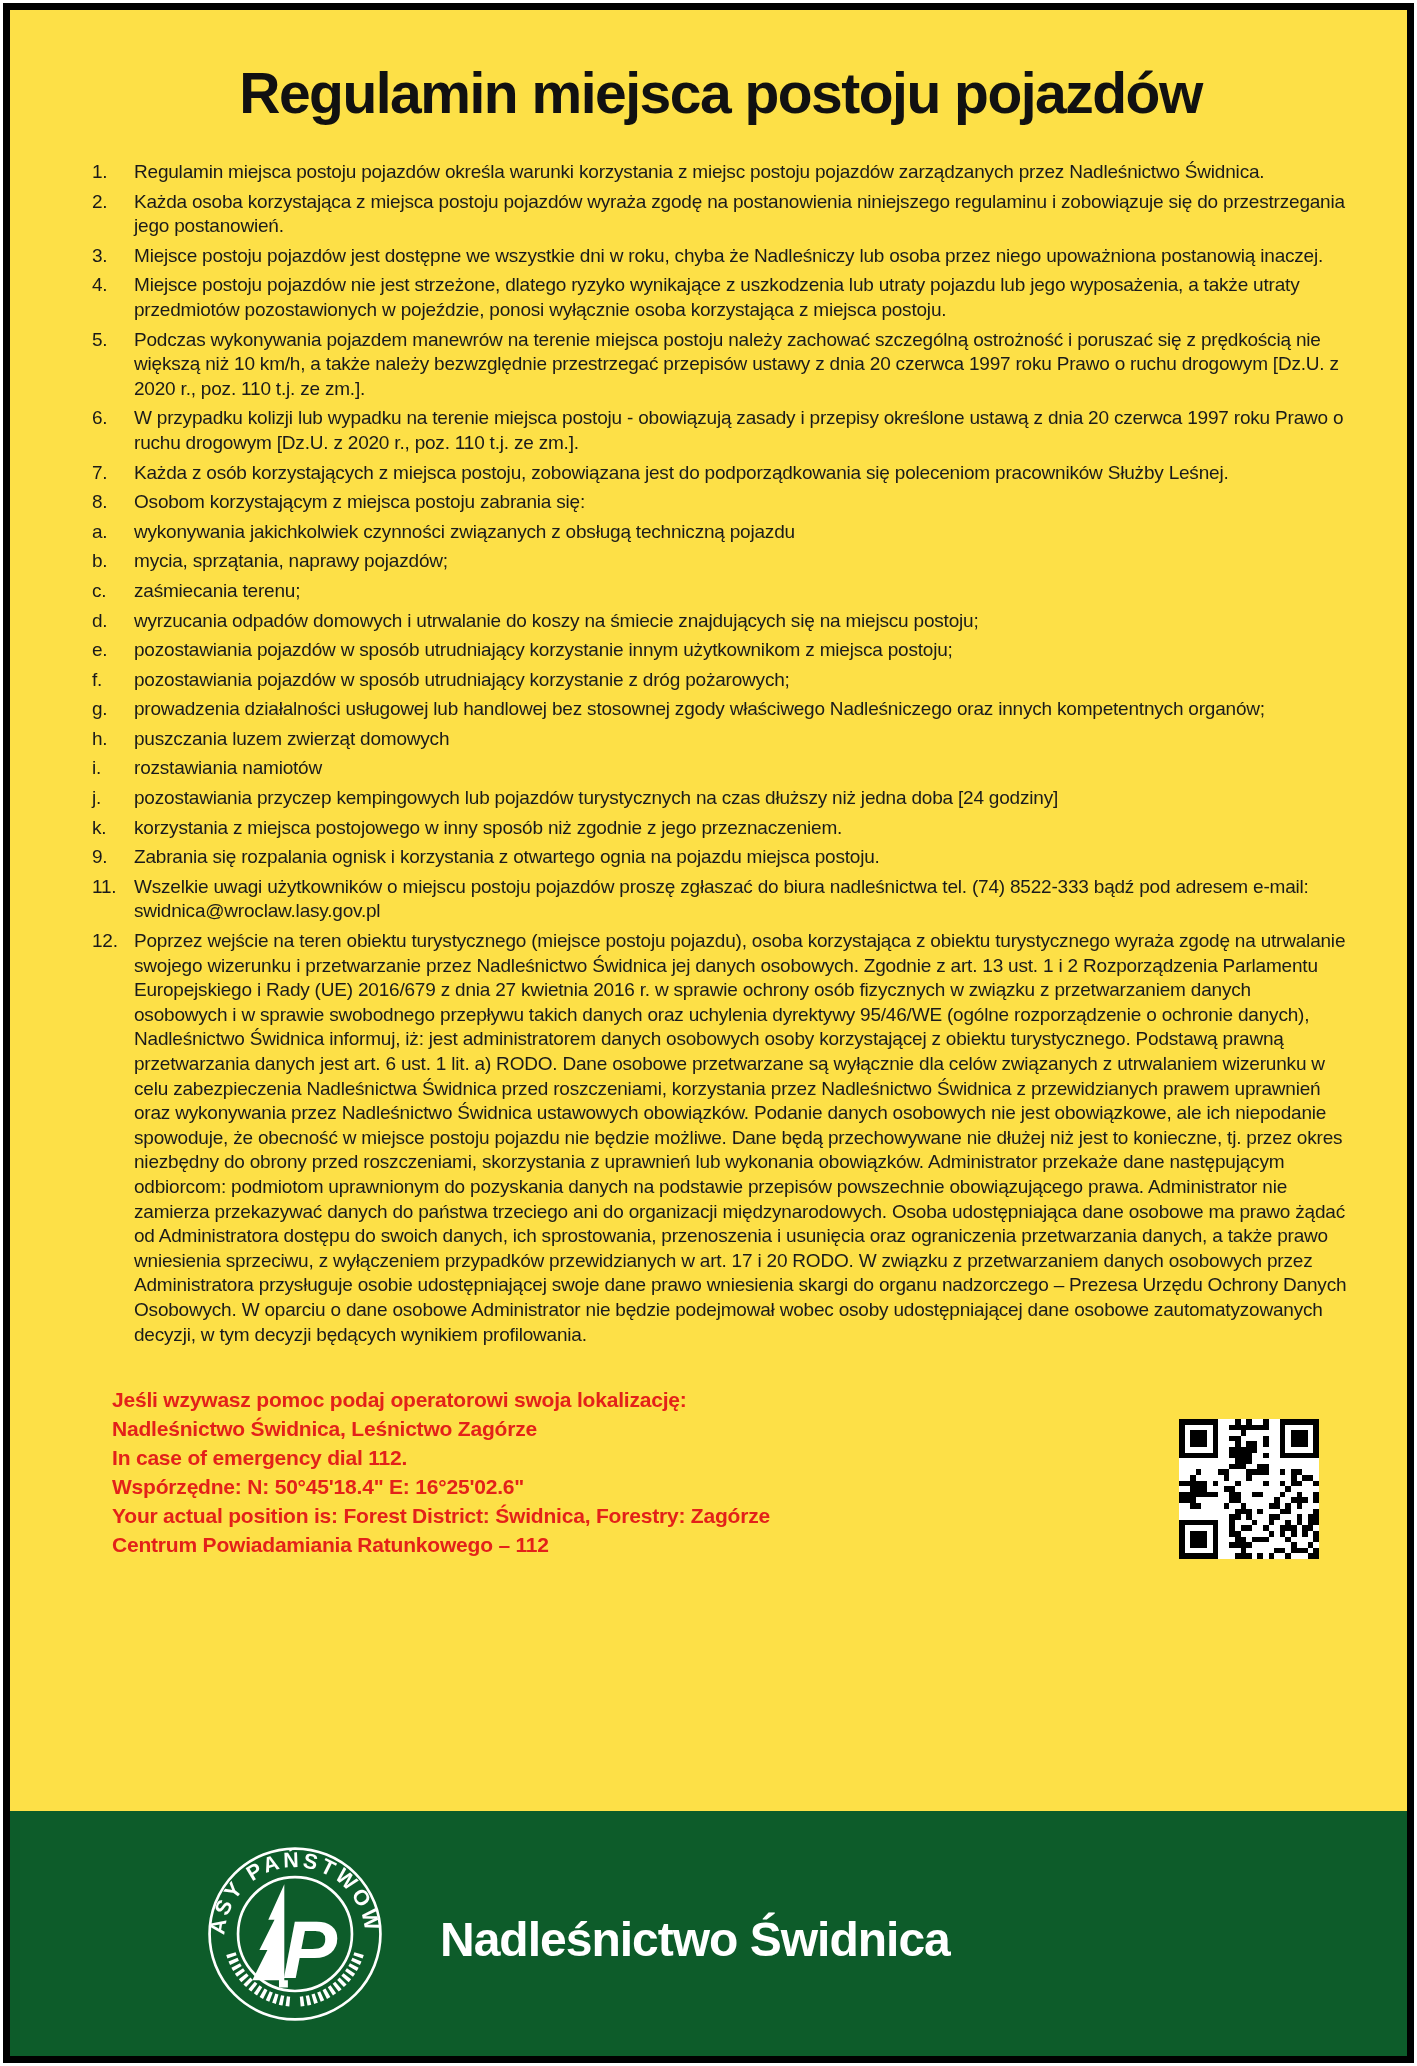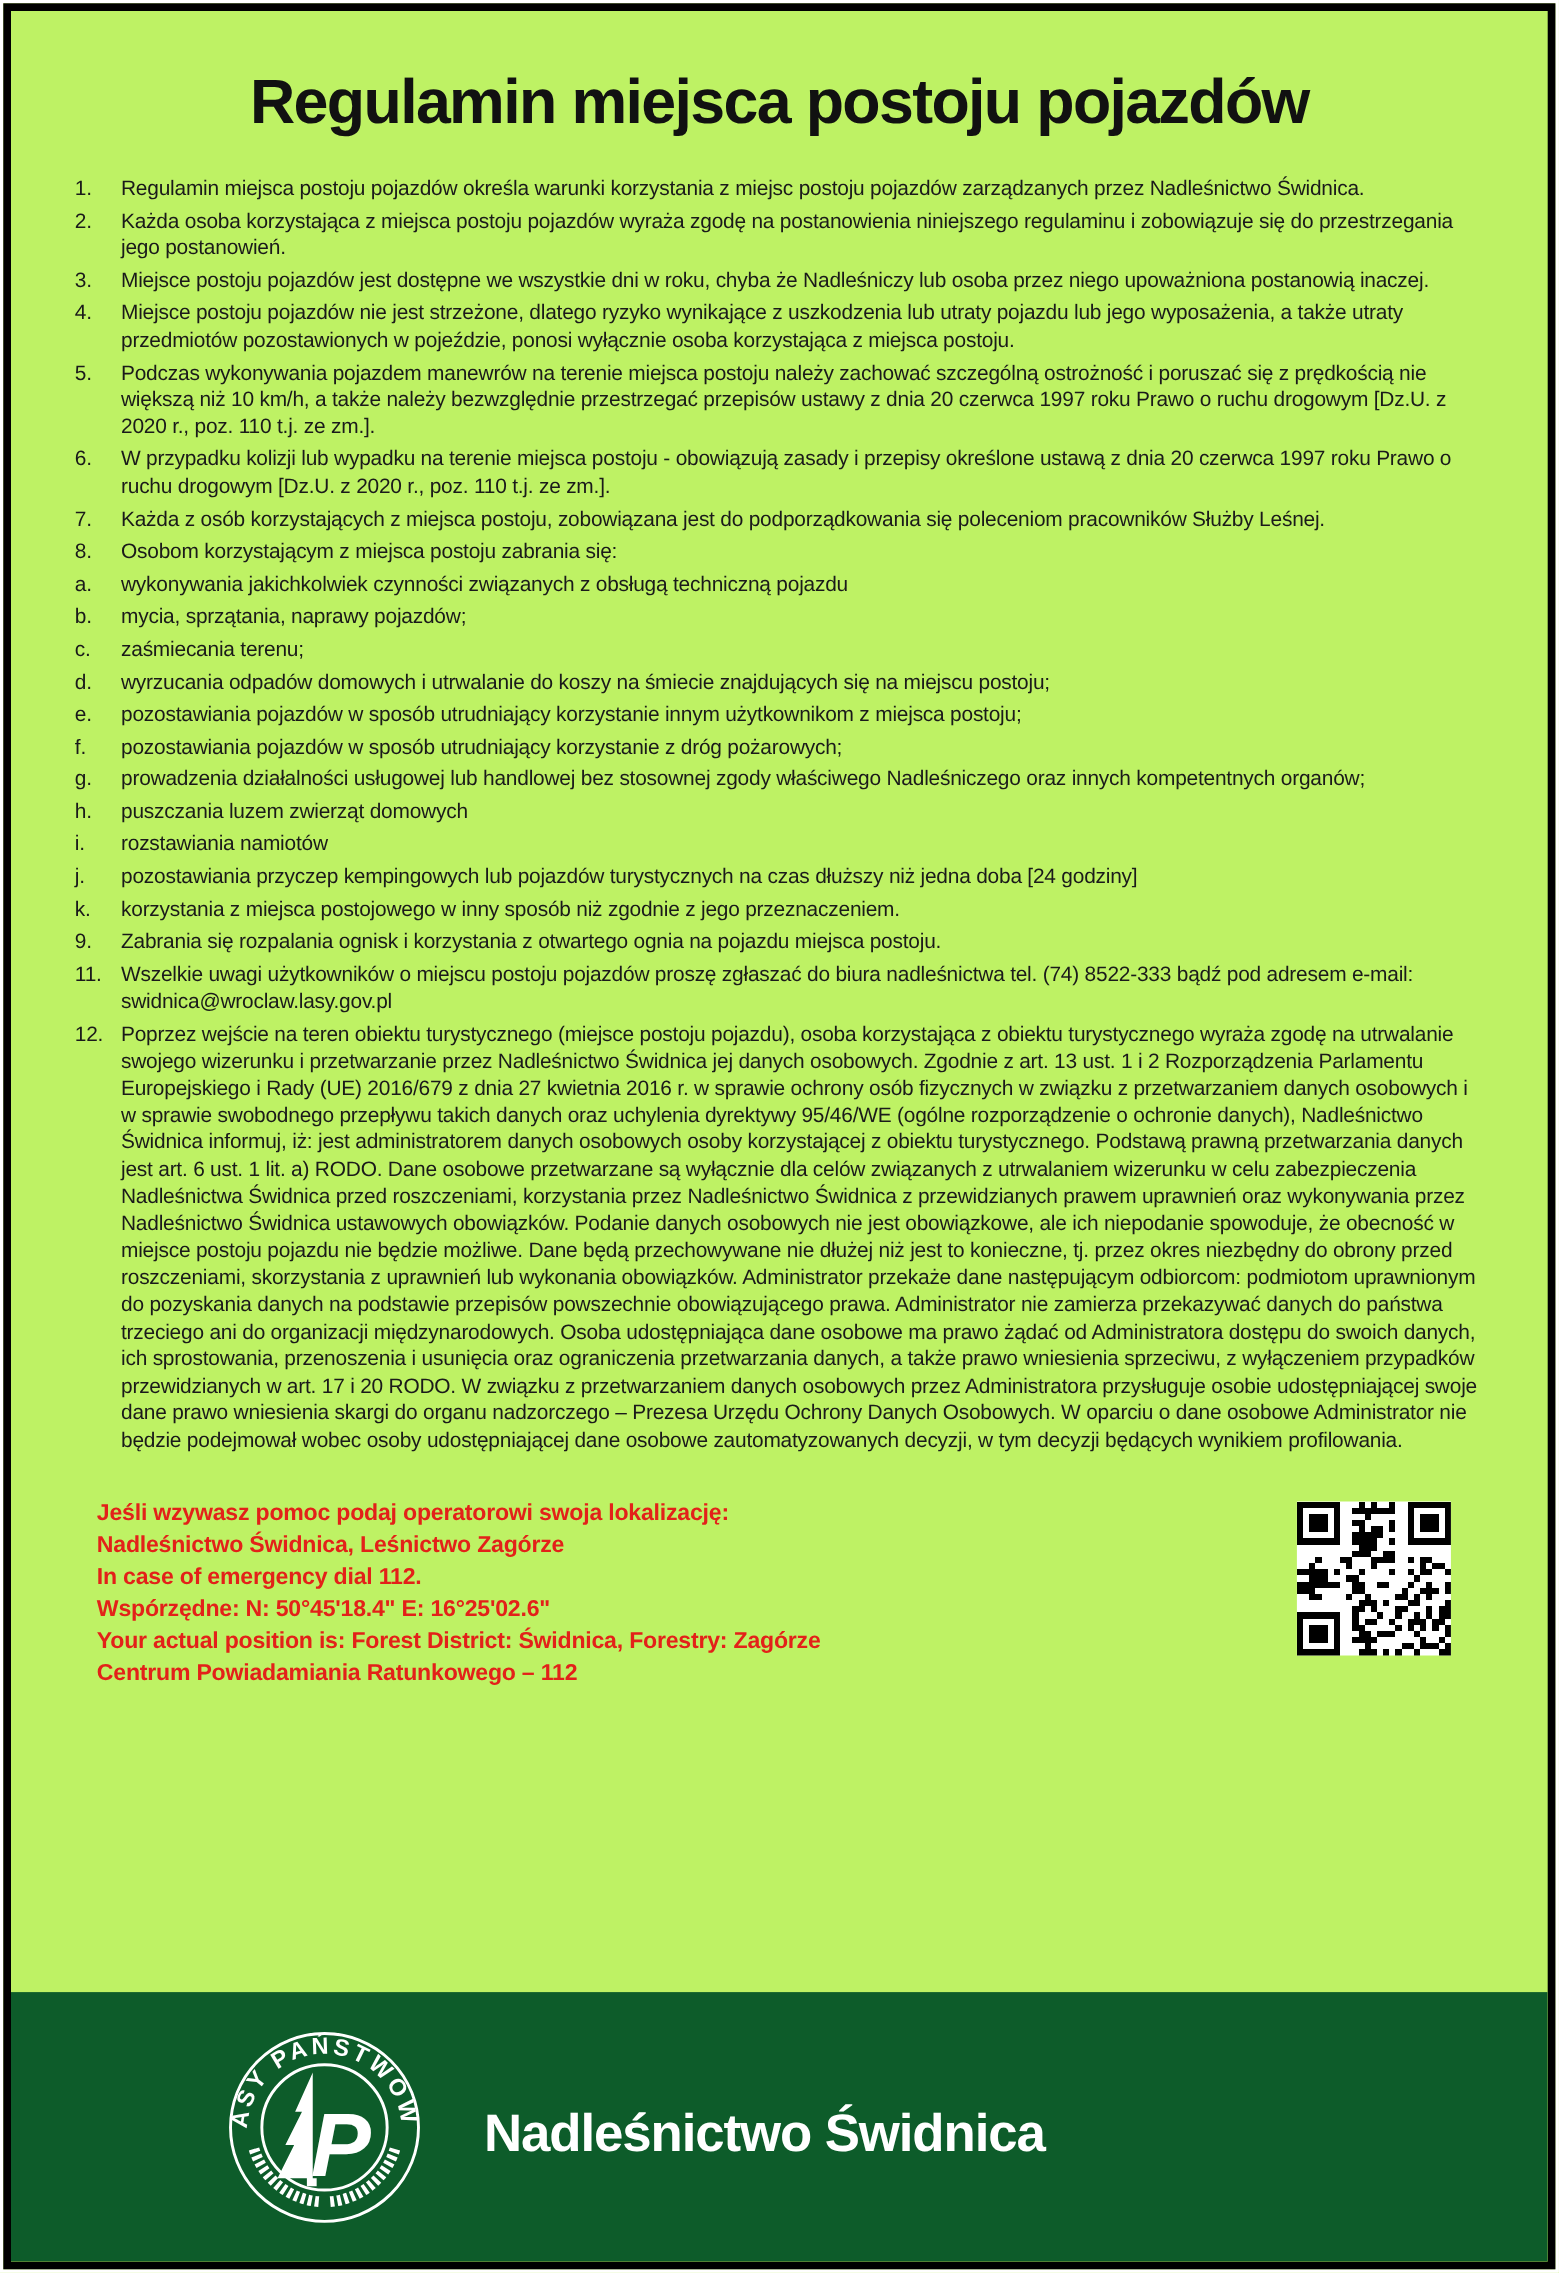--- a/index.html
+++ b/index.html
@@ -1,24 +1,24 @@
 <!DOCTYPE html>
 <html><head>
 <meta charset="utf-8">
 <style>
   html,body{margin:0;padding:0;background:#fff;}
   body{width:1417px;height:2066px;position:relative;font-family:"Liberation Sans",sans-serif;-webkit-font-smoothing:antialiased;}
-  .page{position:absolute;inset:3px;border:7px solid #000;background:#bef264;overflow:hidden;}
+  .page{position:absolute;inset:3px;border:7px solid #000;background:#fde047;overflow:hidden;padding-left:24px;}
   .content{padding:20px 58px 0 58px;}
   .title{font-size:57px;font-weight:bold;text-align:center;margin:30px 0 34px 0;letter-spacing:-1.5px;color:#111;}
   .rules{font-size:19px;line-height:24.6px;color:#1a1a1a;letter-spacing:-0.2px;}
   .rule{display:flex;margin-bottom:5px;}
   .rule .marker{width:42px;flex:0 0 42px;}
   .rule .rtext{flex:1;padding-right:2px;}
-  .emergency-row{display:flex;margin-top:38px;align-items:flex-start;}
+  .emergency-row{display:flex;margin-top:38px;align-items:flex-end;}
   .em-text{flex:1;margin-left:20px;color:#e32119;font-weight:bold;font-size:21px;line-height:29px;letter-spacing:-0.2px;}
   .qr-box{width:140px;height:140px;margin-right:30px;margin-top:4px;flex:0 0 140px;background:#fff;}
   .footer{position:absolute;left:0;right:0;bottom:0;height:245px;background:#0d5c2a;display:flex;align-items:center;}
   .logo-wrap{width:178px;height:178px;margin-left:196px;flex:0 0 178px;}
   .org-name{color:#fff;font-size:48px;font-weight:bold;margin-left:56px;margin-top:12px;letter-spacing:-1px;white-space:nowrap;}
 </style>
 </head>
 <body>
 
 <div class="page">

